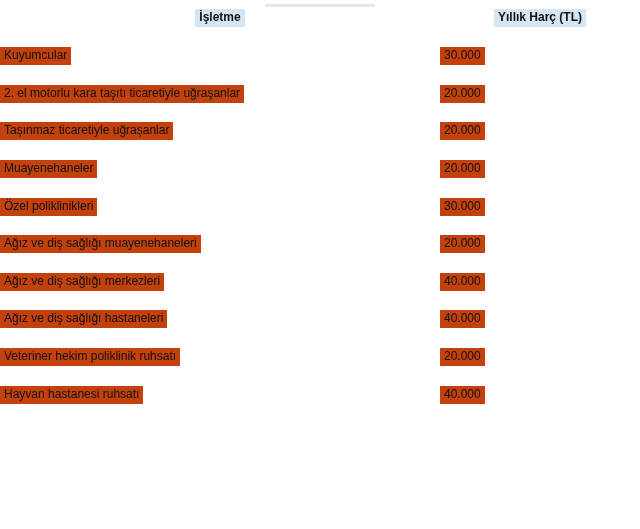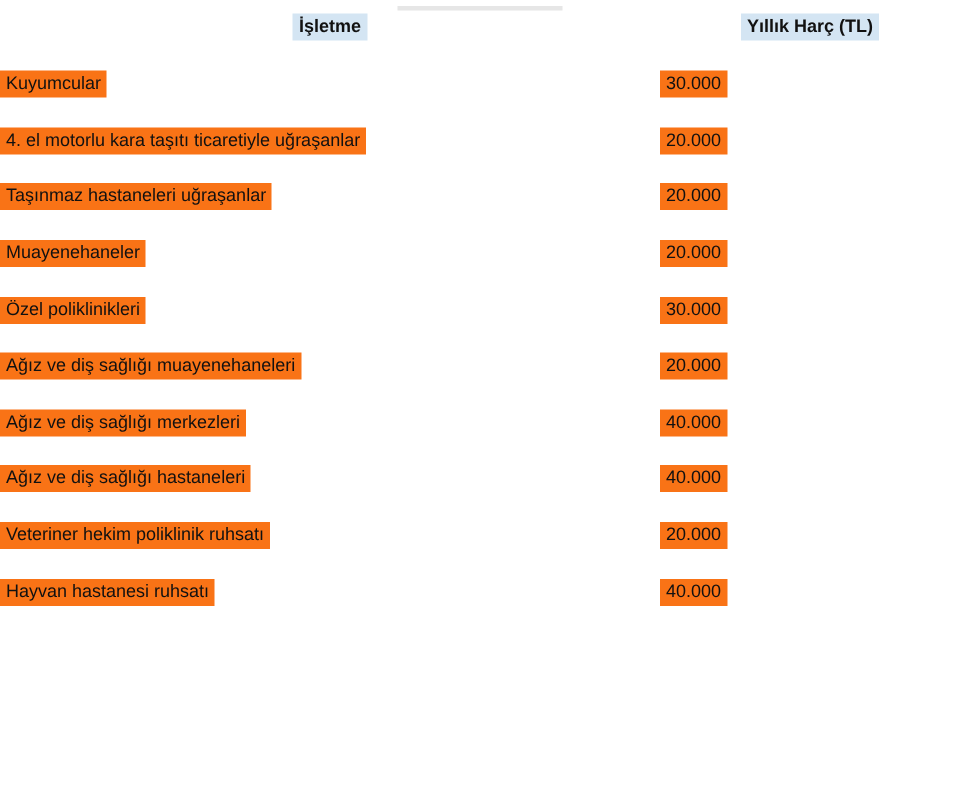--- a/index.html
+++ b/index.html
@@ -41,21 +41,21 @@
     padding: 0;
     vertical-align: middle;
     font-size: 12px;
     color: #111111;
     height: 36.5px;
     border-bottom: 1px solid #ffffff;
   }
   
   .cellbox {
     display: inline-block;
-    background: #f97316;
+    background: #c2410c;
     padding: 2px 4px 3px 4px;
     line-height: 13px;
     white-space: nowrap;
   }
   th .cellbox {
     font-weight: bold;
     background: #d4e5f3;
   }
   td.col1, th.col1 { padding-left: 20px; }
   td.col2, th.col2 { padding-left: 6px; }
@@ -86,25 +86,25 @@
           <span class="cellbox">Yıllık Harç (TL)</span>
         </th>
       </tr>
     </thead>
     <tbody>
       <tr class="datarow">
         <td class="col1"><span class="cellbox">Kuyumcular</span></td>
         <td class="col2"><span class="cellbox">30.000</span></td>
       </tr>
       <tr class="datarow">
-        <td class="col1"><span class="cellbox">4. el motorlu kara taşıtı ticaretiyle uğraşanlar</span></td>
+        <td class="col1"><span class="cellbox">2. el motorlu kara taşıtı ticaretiyle uğraşanlar</span></td>
         <td class="col2"><span class="cellbox">20.000</span></td>
       </tr>
       <tr class="datarow">
-        <td class="col1"><span class="cellbox">Taşınmaz hastaneleri uğraşanlar</span></td>
+        <td class="col1"><span class="cellbox">Taşınmaz ticaretiyle uğraşanlar</span></td>
         <td class="col2"><span class="cellbox">20.000</span></td>
       </tr>
       <tr class="datarow">
         <td class="col1"><span class="cellbox">Muayenehaneler</span></td>
         <td class="col2"><span class="cellbox">20.000</span></td>
       </tr>
       <tr class="datarow">
         <td class="col1"><span class="cellbox">Özel poliklinikleri</span></td>
         <td class="col2"><span class="cellbox">30.000</span></td>
       </tr>

